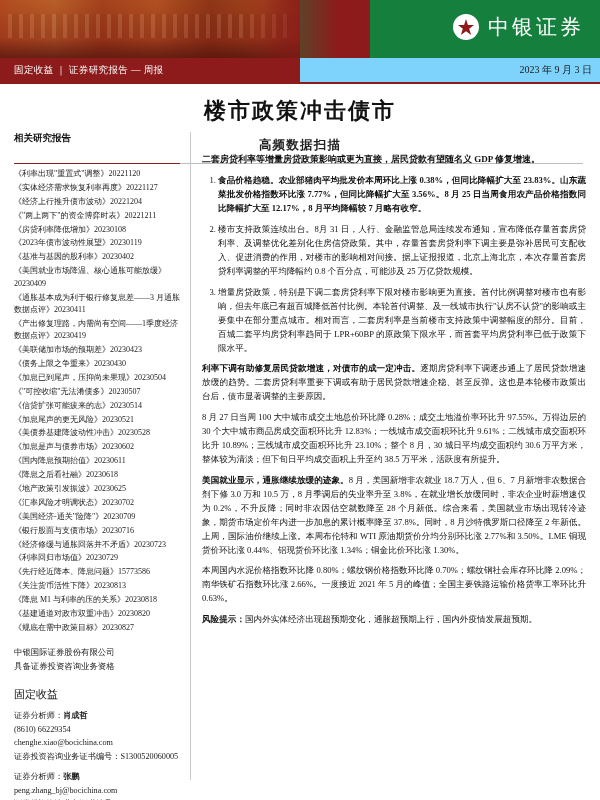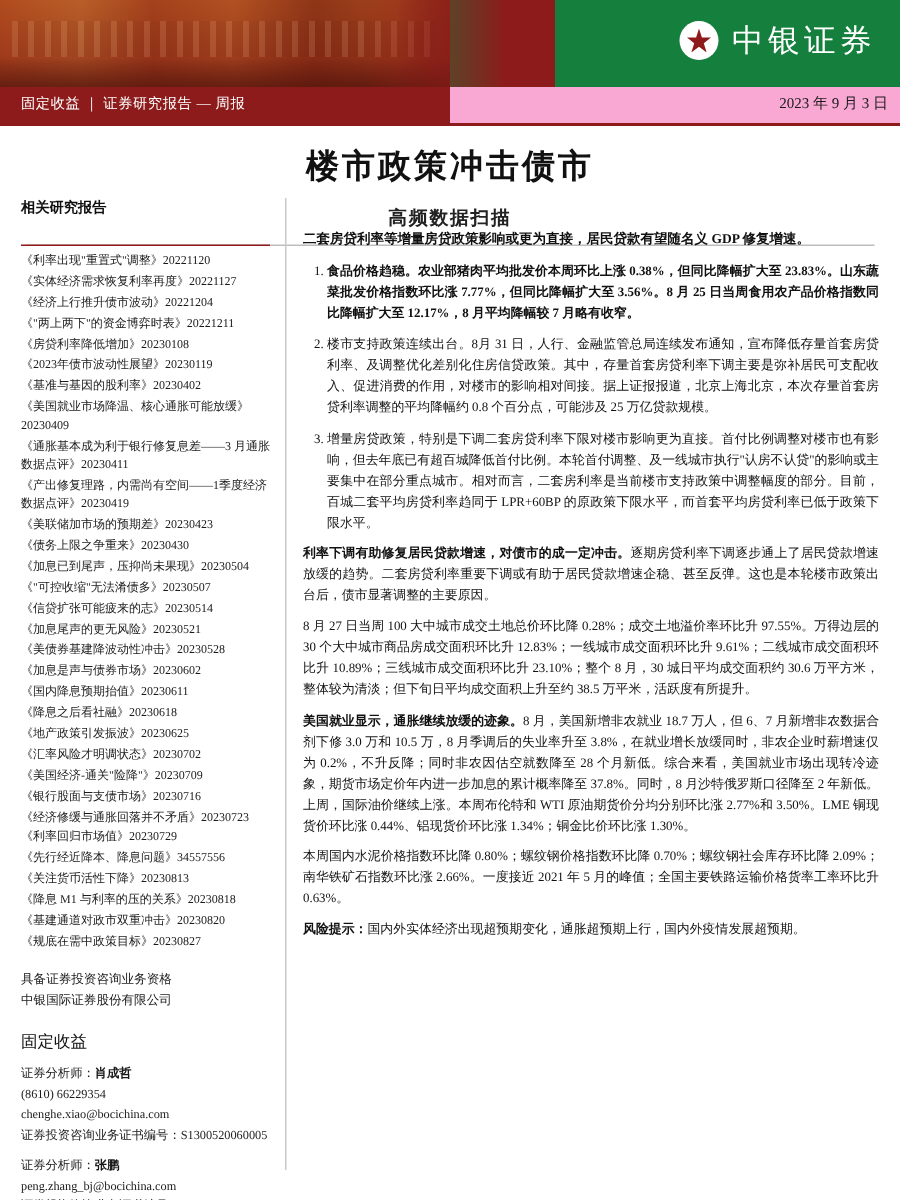--- a/index.html
+++ b/index.html
@@ -52,21 +52,21 @@
     clip-path: polygon(50% 0%, 62% 38%, 100% 38%, 70% 61%, 82% 100%, 50% 76%, 18% 100%, 30% 61%, 0% 38%, 38% 38%);
   }
   .logo-text {
     color: #ffffff; font-size: 21px; letter-spacing: 3px;
     font-family: "Liberation Serif", serif;
   }
 
   
   .subbar {
     position: absolute; top: 58px; left: 0; width: 600px; height: 26px;
-    background: #f9a8d4;
+    background: #7dd3fc;
     border-bottom: 2px solid #8d1b1b;
   }
   .subbar-left {
     position: absolute; left: 0; top: 0; height: 24px; width: 300px;
     background: #8d1b1b; color: #fff;
     font-size: 9.5px; line-height: 24px; padding-left: 14px;
     letter-spacing: .4px;
   }
   .subbar-right {
     position: absolute; right: 8px; top: 0; height: 24px;
@@ -169,31 +169,31 @@
     <div class="it">《美债券基建降波动性冲击》20230528</div>
     <div class="it">《加息是声与债券市场》20230602</div>
     <div class="it">《国内降息预期抬值》20230611</div>
     <div class="it">《降息之后看社融》20230618</div>
     <div class="it">《地产政策引发振波》20230625</div>
     <div class="it">《汇率风险才明调状态》20230702</div>
     <div class="it">《美国经济-通关"险降"》20230709</div>
     <div class="it">《银行股面与支债市场》20230716</div>
     <div class="it">《经济修缓与通胀回落并不矛盾》20230723</div>
     <div class="it">《利率回归市场值》20230729</div>
-    <div class="it">《先行经近降本、降息问题》34557556</div>
+    <div class="it">《先行经近降本、降息问题》15773586</div>
     <div class="it">《关注货币活性下降》20230813</div>
     <div class="it">《降息 M1 与利率的压的关系》20230818</div>
     <div class="it">《基建通道对政市双重冲击》20230820</div>
     <div class="it">《规底在需中政策目标》20230827</div>
     <div class="it"></div>
   </div>
 
   <div class="side-firm">
+    <div>中银国际证券股份有限公司</div>
     <div>具备证券投资咨询业务资格</div>
-    <div>中银国际证券股份有限公司</div>
   </div>
 
   <div class="side-sec-title">固定收益</div>
 
   <div class="analyst">
     <div>
       <span>证券分析师：</span><span class="nm">肖成哲</span>
     </div>
     <div>(8610) 66229354</div>
     <div class="mail">chenghe.xiao@bocichina.com</div>

